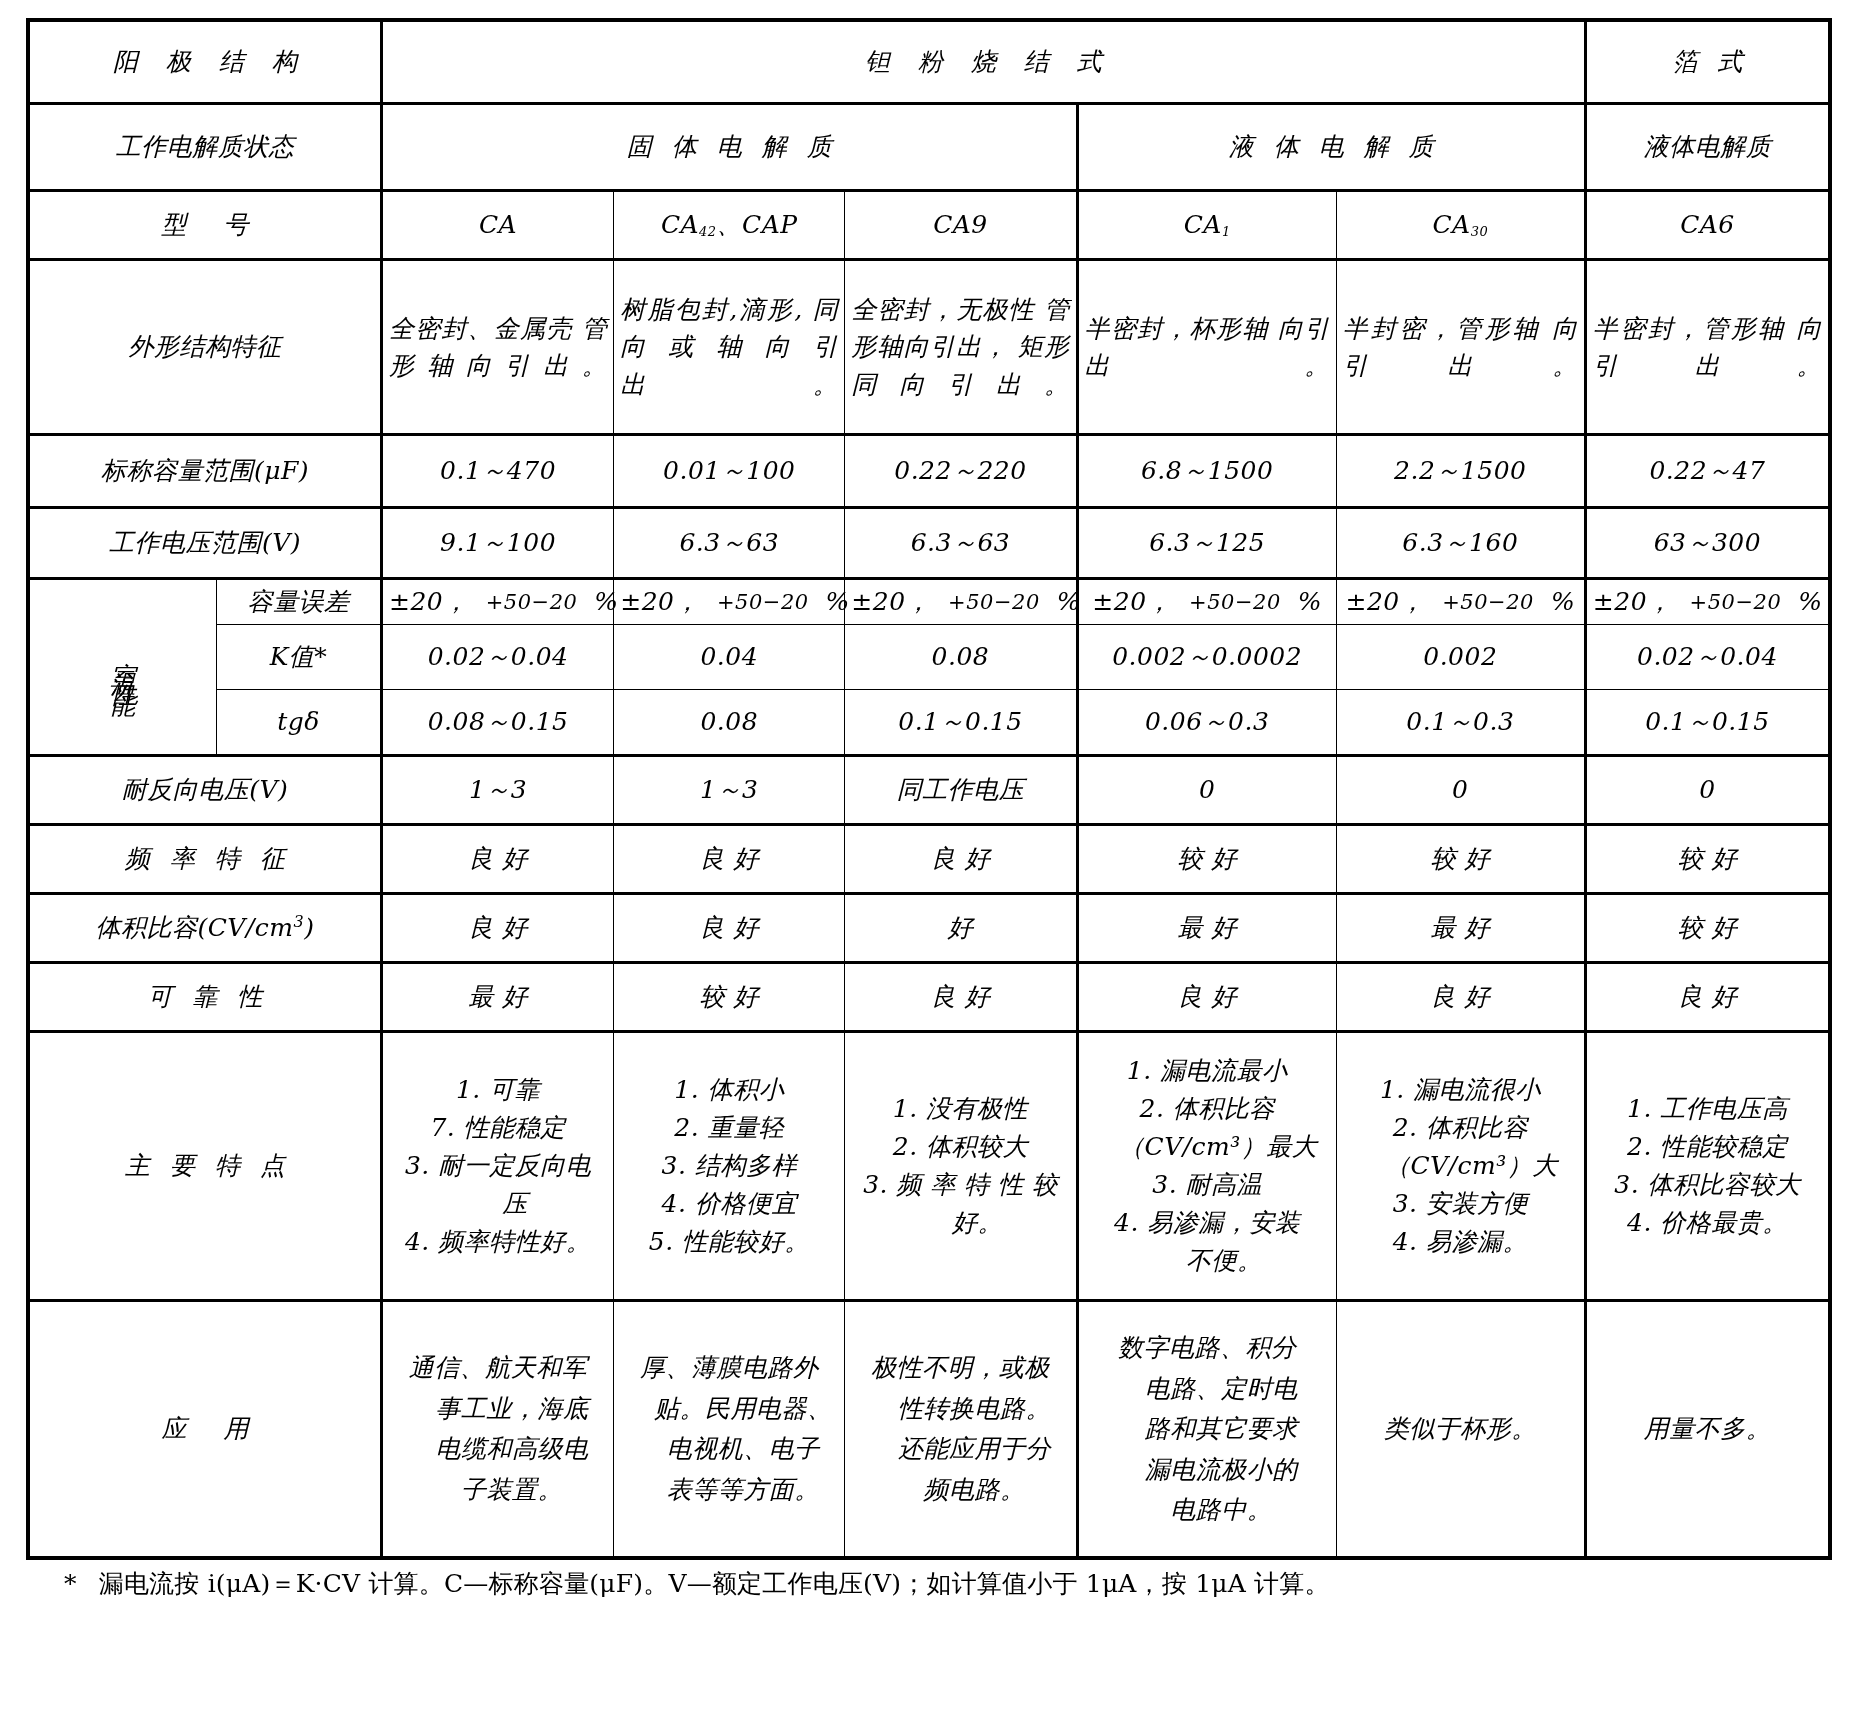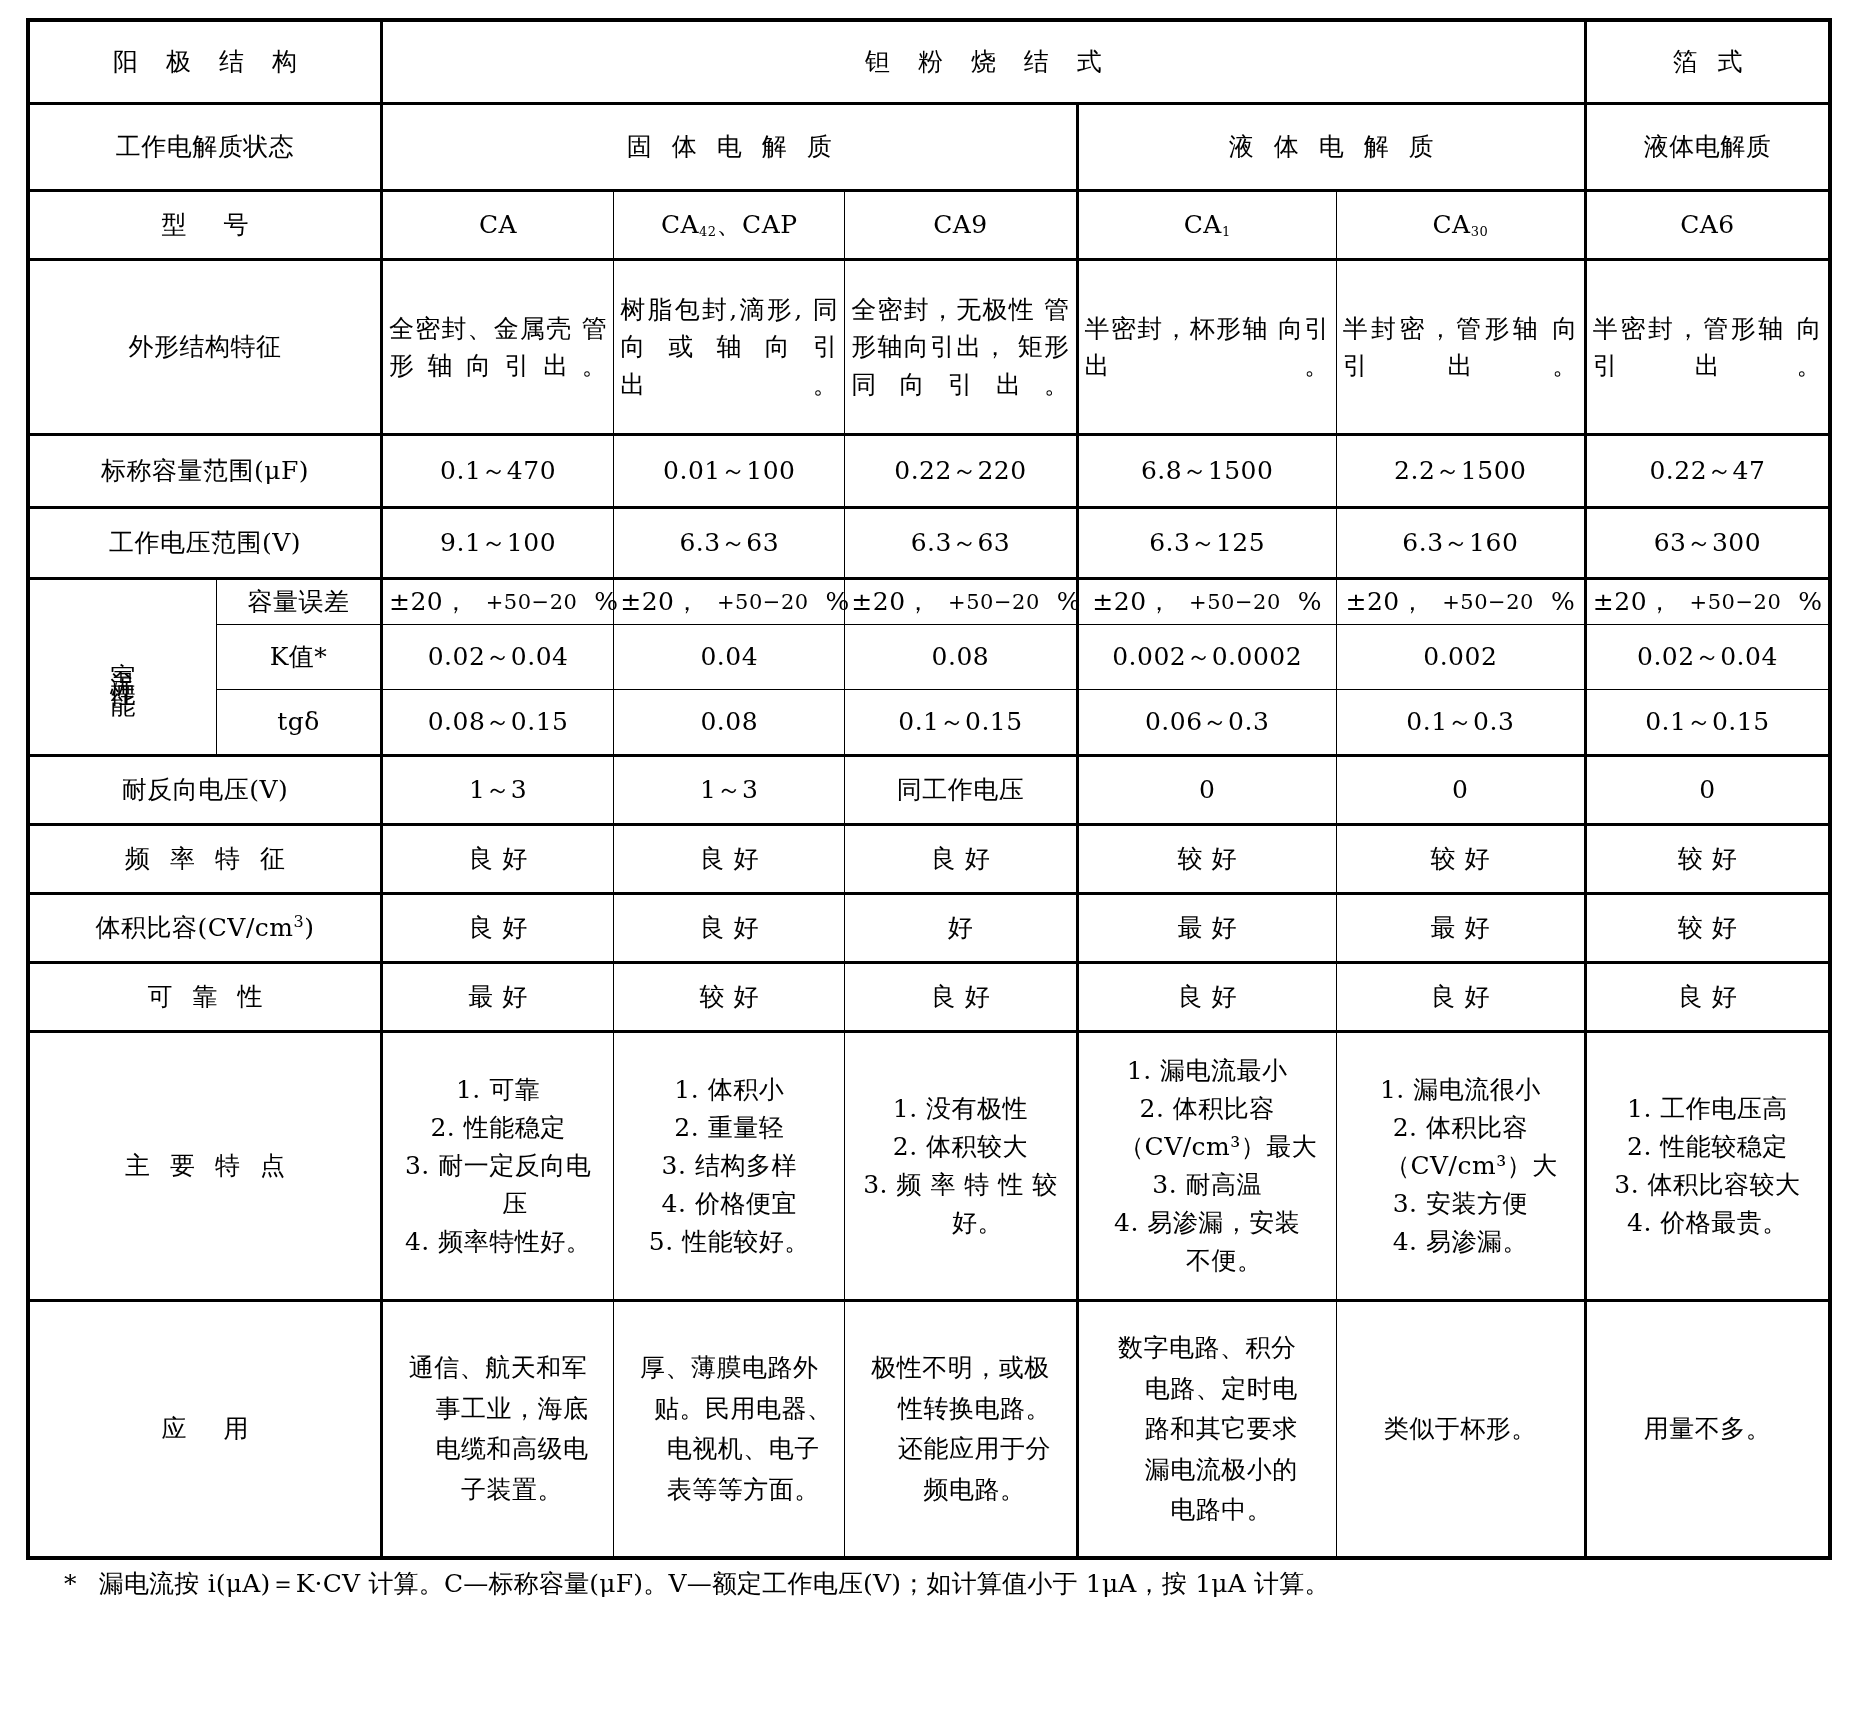--- a/index.html
+++ b/index.html
@@ -20,20 +20,21 @@
     height: 1733px;
     box-sizing: border-box;
     padding: 18px 26px 0 26px;
   }
   table.spec {
     width: 1806px;
     border-collapse: collapse;
     table-layout: fixed;
     font-size: 25px;
     line-height: 1.45;
+    font-style: italic;
   }
   table.spec td {
     border: 1px solid #000;
     padding: 4px 6px;
     vertical-align: middle;
     text-align: center;
     font-size: 25px;
     letter-spacing: 0.5px;
   }
   
@@ -380,21 +381,21 @@
       <td class="hb-top">良 好</td>
       <td class="hb-top vb-left">良 好</td>
     </tr>
 
     <tr>
       <td colspan="2" class="lbl hb-top" style="height:258px">
         <span class="sp6">主 要 特 点</span>
       </td>
       <td class="feat hb-top vb-left">
         <span class="li">1. 可靠</span>
-        <span class="li">2. 性能稳定</span>
+        <span class="li">7. 性能稳定</span>
         <span class="li">3. 耐一定反向电</span>
         <span class="cont">压</span>
         <span class="li">4. 频率特性好。</span>
       </td>
       <td class="feat hb-top">
         <span class="li">1. 体积小</span>
         <span class="li">2. 重量轻</span>
         <span class="li">3. 结构多样</span>
         <span class="li">4. 价格便宜</span>
         <span class="li">5. 性能较好。</span>

